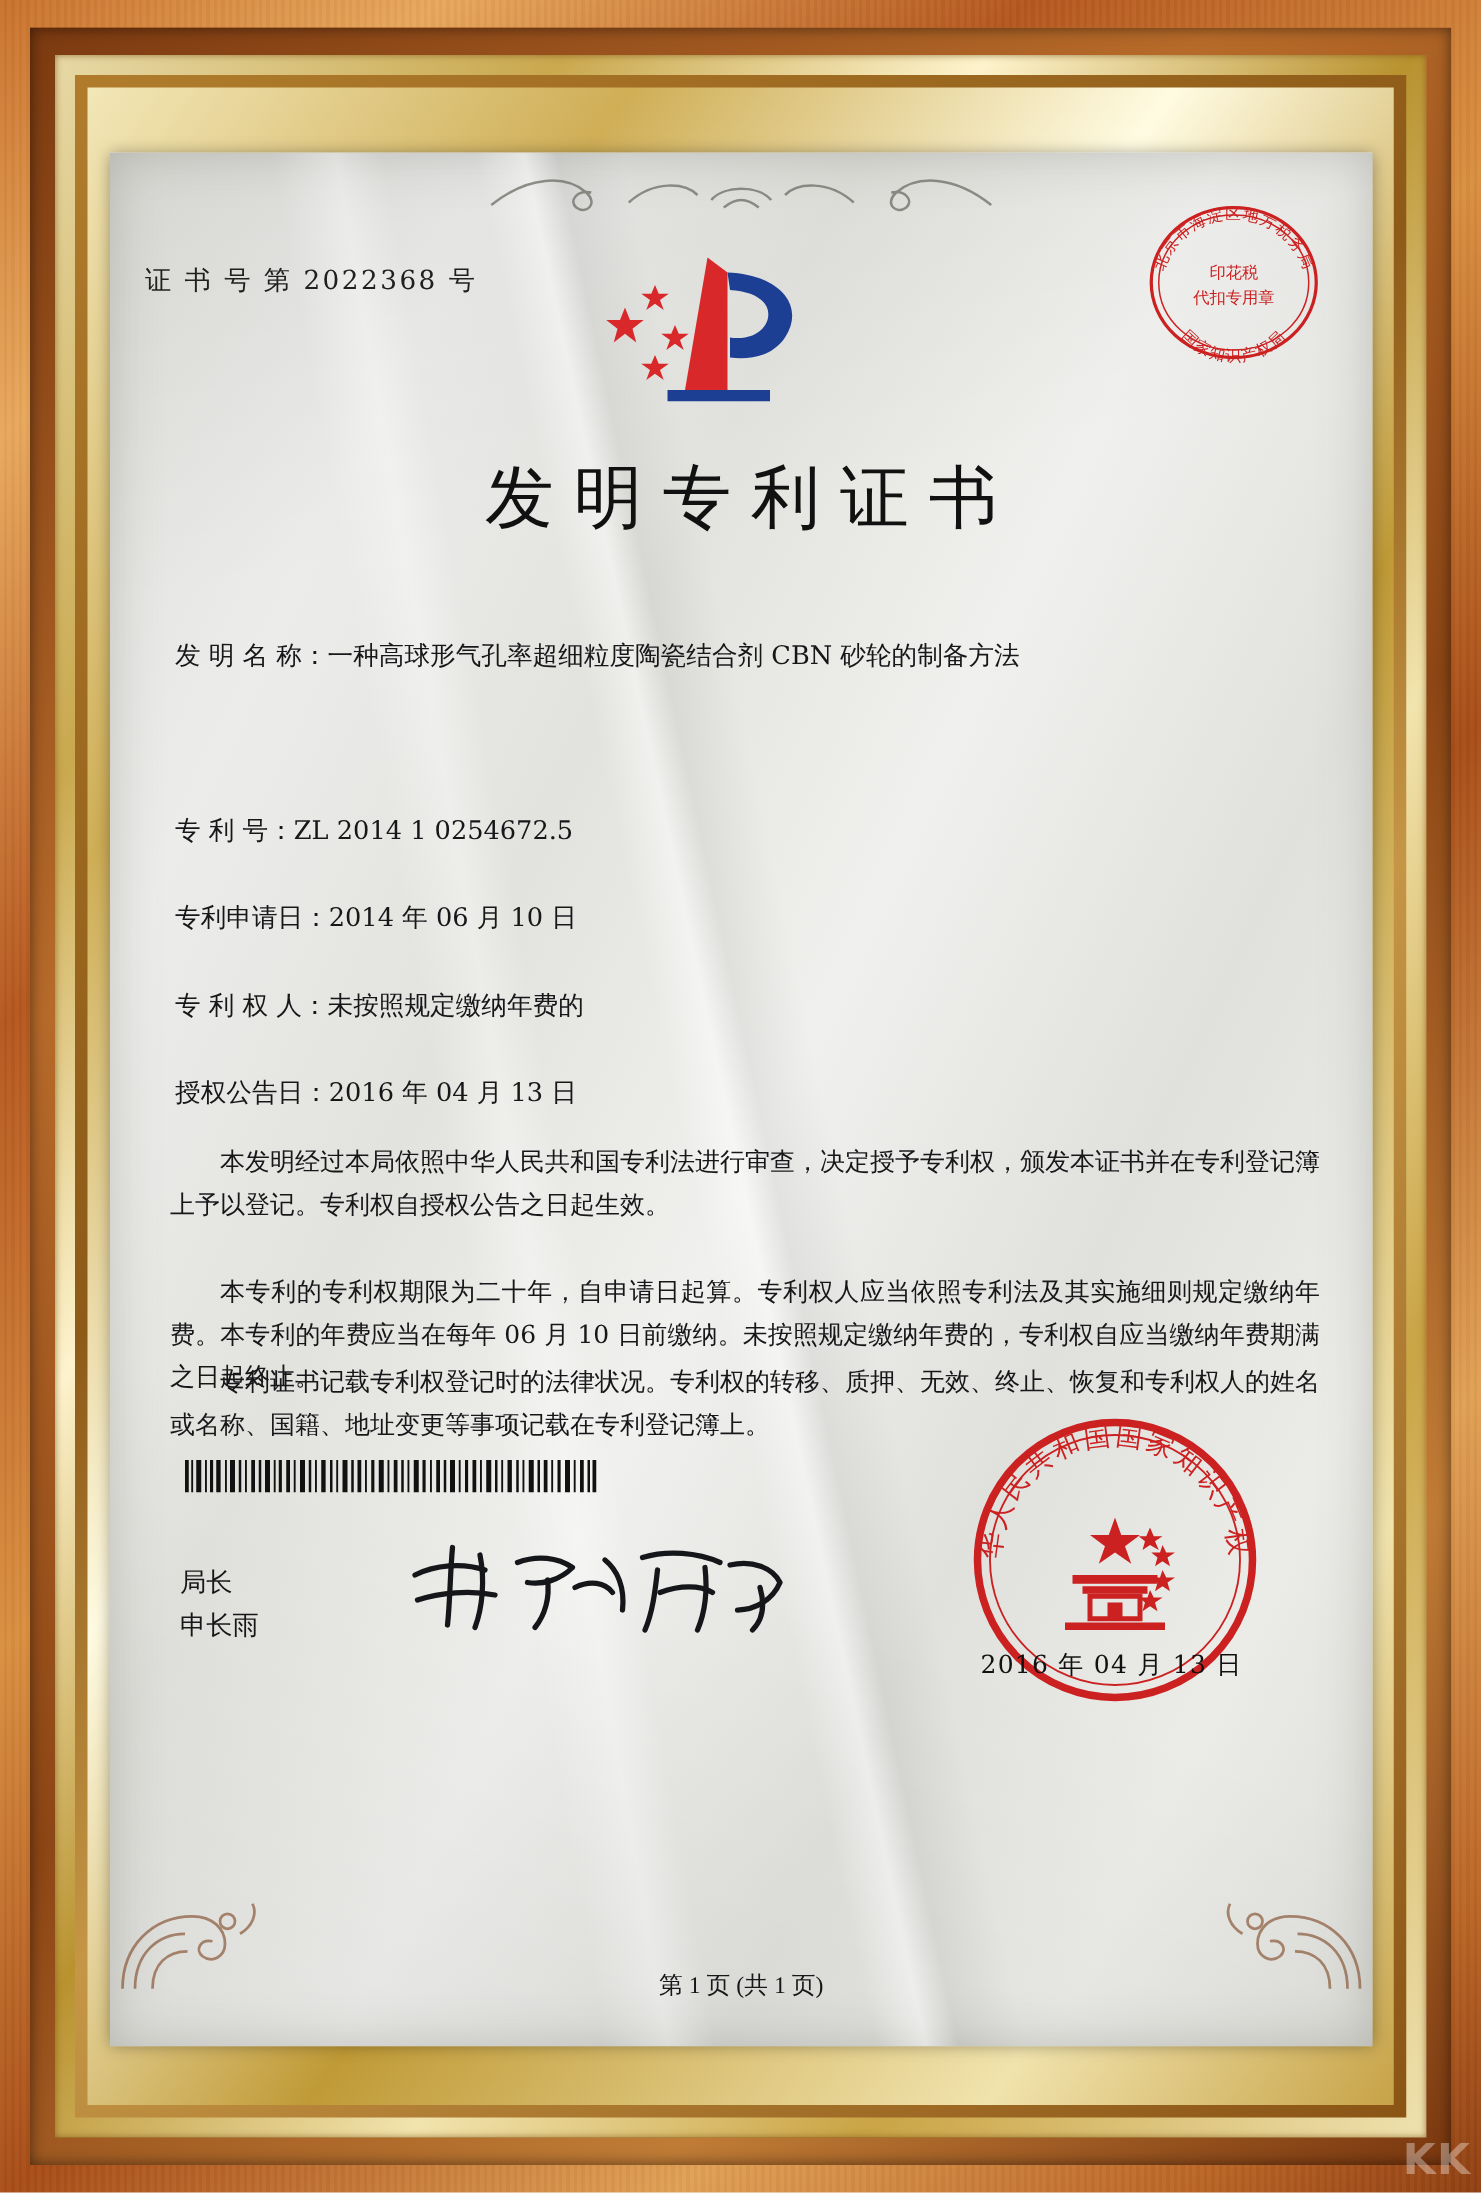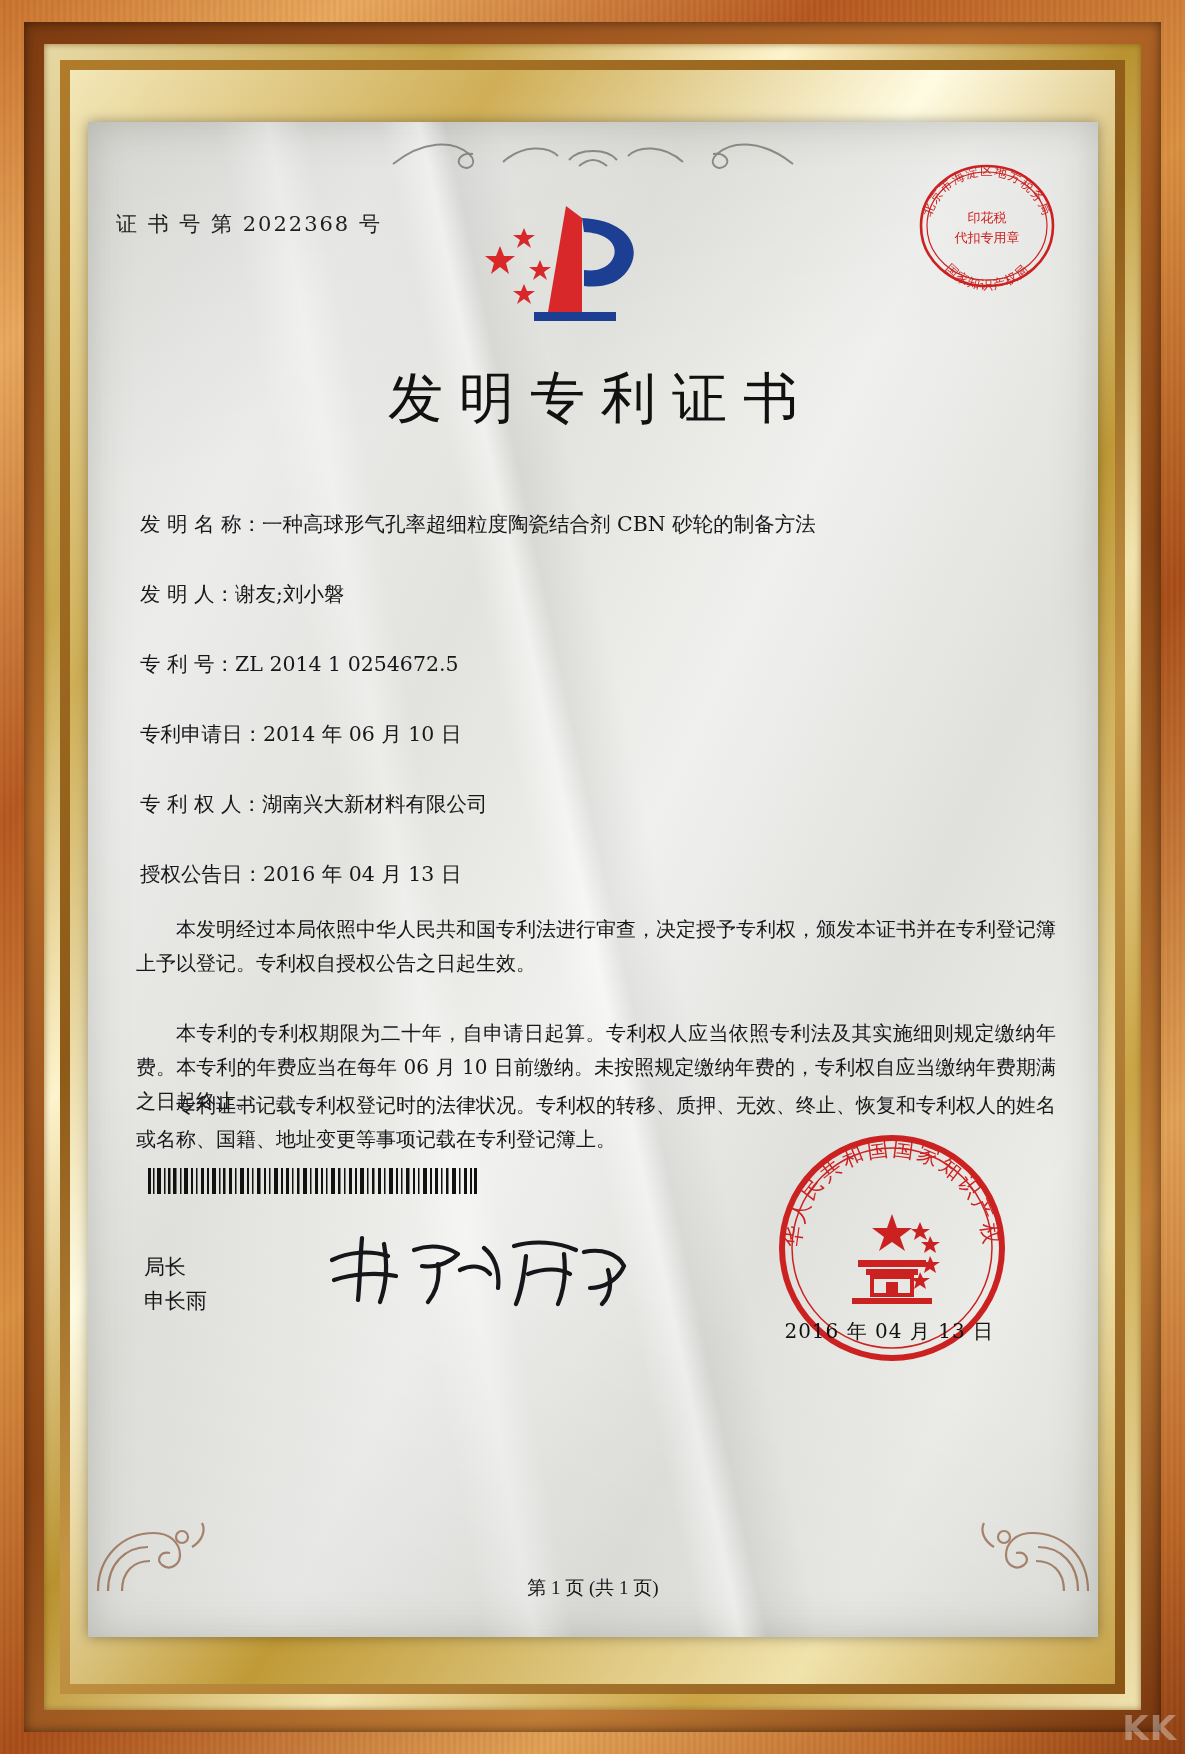--- a/index.html
+++ b/index.html
@@ -304,31 +304,28 @@
     </text>
     <text x="75" y="64" text-anchor="middle" font-size="13" fill="#cc2121" font-family="'DejaVu Serif',serif">印花税</text>
     <text x="75" y="84" text-anchor="middle" font-size="13" fill="#cc2121" font-family="'DejaVu Serif',serif">代扣专用章</text>
   </svg>
 
   <div id="cert-title">发明专利证书</div>
 
   <div class="field" id="f1">
     <span class="lbl">发 明 名 称：</span><span class="val">一种高球形气孔率超细粒度陶瓷结合剂 CBN 砂轮的制备方法</span>
   </div>
-  <div class="field" id="f2">
-    <span class="lbl">发 明 人：</span><span class="val">谢友;刘小磐</span>
-  </div>
   <div class="field" id="f3">
     <span class="lbl">专 利 号：</span><span class="val">ZL 2014 1 0254672.5</span>
   </div>
   <div class="field" id="f4">
     <span class="lbl">专利申请日：</span><span class="val">2014 年 06 月 10 日</span>
   </div>
   <div class="field" id="f5">
-    <span class="lbl">专 利 权 人：</span><span class="val">湖南兴大新材料有限公司</span>
+    <span class="lbl">专 利 权 人：</span><span class="val">未按照规定缴纳年费的</span>
   </div>
   <div class="field" id="f6">
     <span class="lbl">授权公告日：</span><span class="val">2016 年 04 月 13 日</span>
   </div>
 
   <div class="para" id="p1">本发明经过本局依照中华人民共和国专利法进行审查，决定授予专利权，颁发本证书并在专利登记簿上予以登记。专利权自授权公告之日起生效。</div>
   <div class="para" id="p2">本专利的专利权期限为二十年，自申请日起算。专利权人应当依照专利法及其实施细则规定缴纳年费。本专利的年费应当在每年 06 月 10 日前缴纳。未按照规定缴纳年费的，专利权自应当缴纳年费期满之日起终止。</div>
   <div class="para" id="p3">专利证书记载专利权登记时的法律状况。专利权的转移、质押、无效、终止、恢复和专利权人的姓名或名称、国籍、地址变更等事项记载在专利登记簿上。</div>
 
   <svg id="barcode" viewBox="0 0 330 26" preserveAspectRatio="none">

